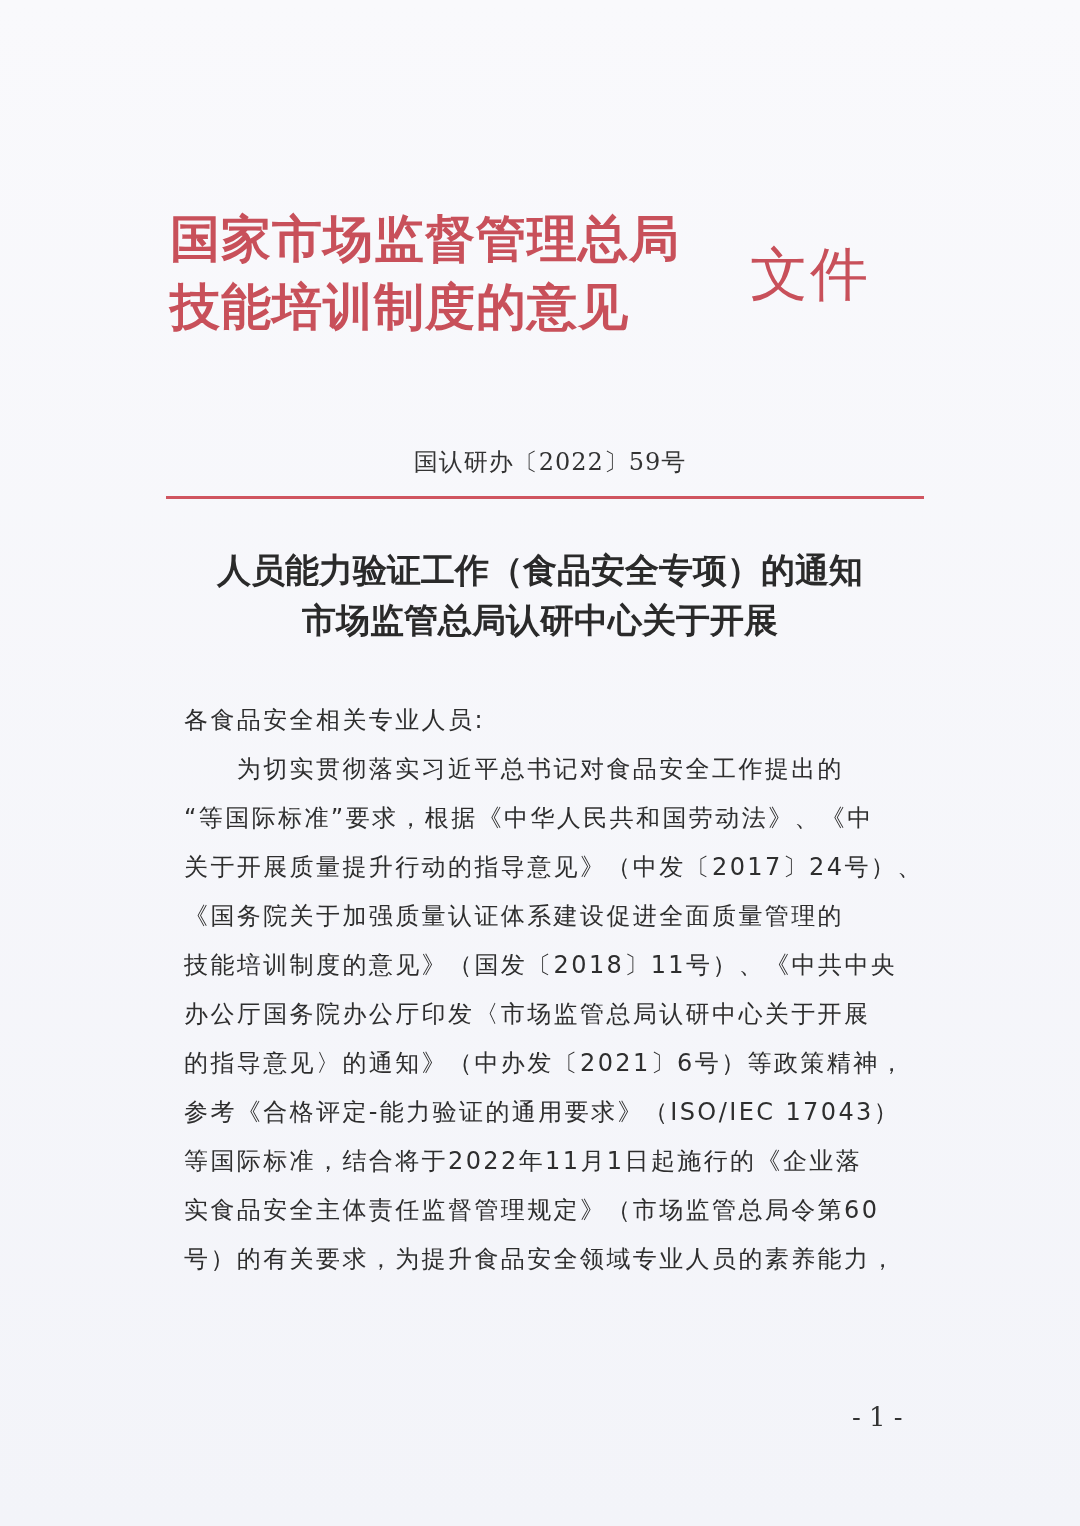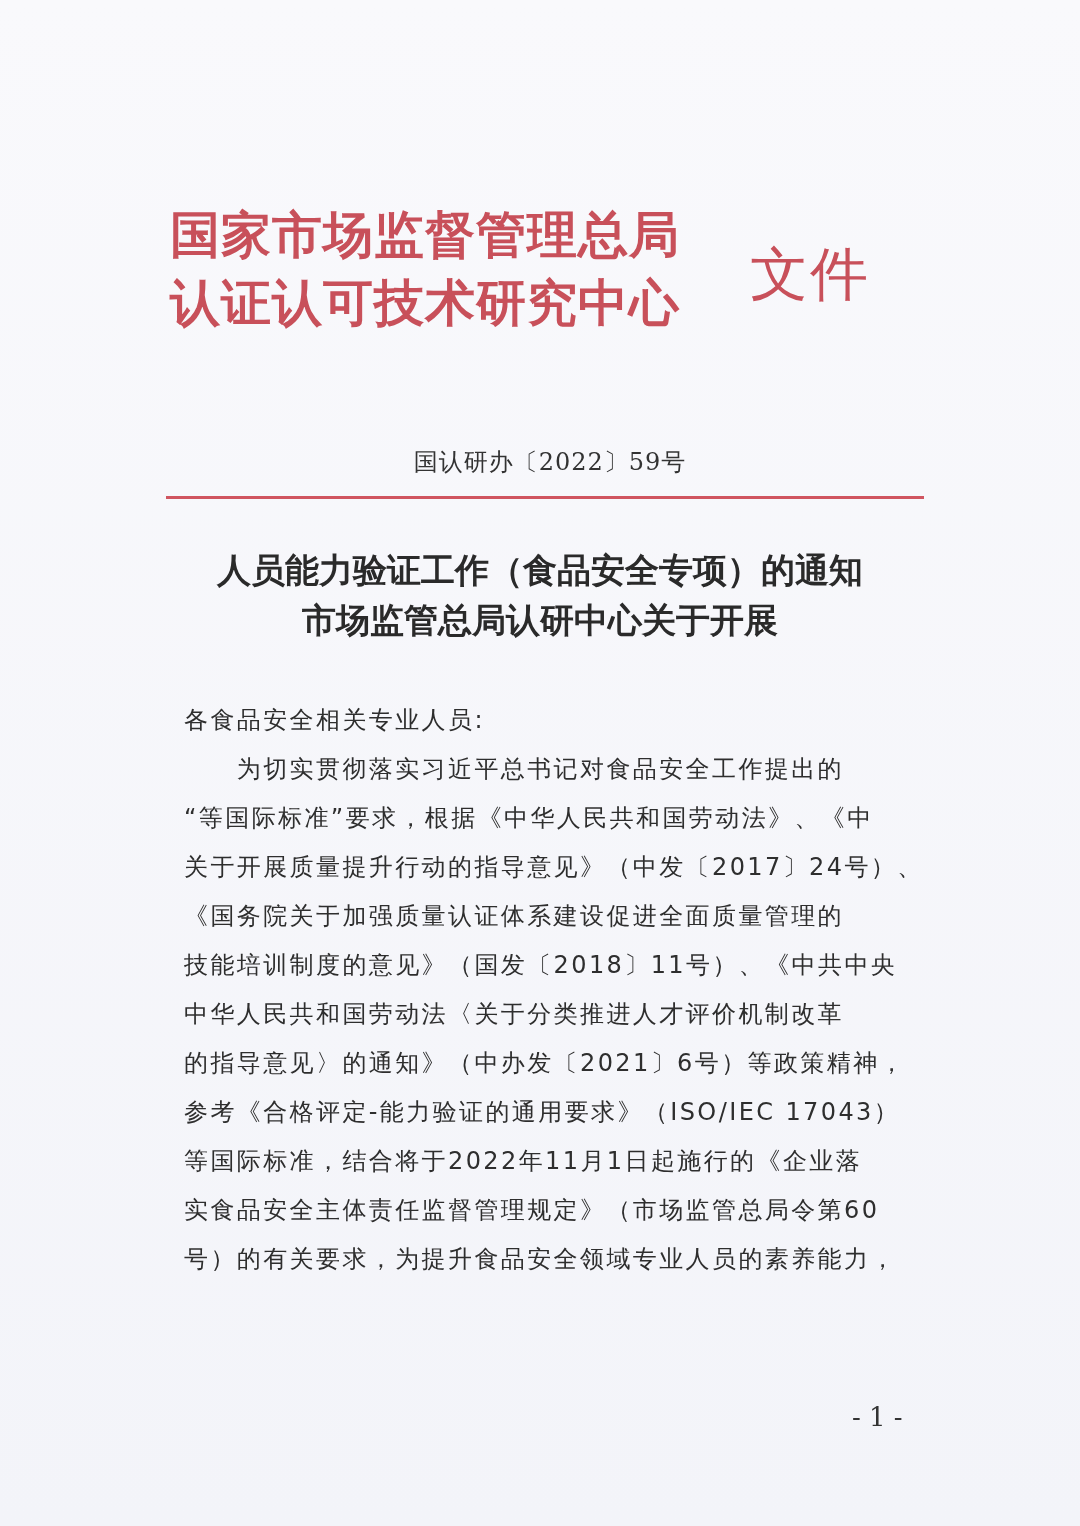--- a/index.html
+++ b/index.html
@@ -15,21 +15,21 @@
     position: absolute; left: 0; top: 0; width: 1080px; height: 1526px;
     background: linear-gradient(#f9f9fc, #f3f4f9);
   }
   .header-title {
     position: absolute; left: 170px; top: 205px;
     color: #c8505a;
     font-weight: bold;
     font-size: 50px;
     line-height: 68px;
     letter-spacing: 1px;
-    font-family: Liberation Mono, monospace;
+    font-family: Liberation Sans, sans-serif;
   }
   .header-title div { white-space: nowrap; }
   .header-suffix {
     position: absolute; left: 750px; top: 236px;
     color: #c8505a; font-weight: normal; font-size: 58px;
     letter-spacing: 2px;
   }
   .doc-number {
     position: absolute; left: 10px; width: 1080px; top: 446px;
     text-align: center; font-size: 24px; color: #333;
@@ -55,40 +55,40 @@
     position: absolute; left: 852px; top: 1402px;
     font-size: 26px; color: #333;
   }
 </style>
 </head>
 <body>
 
 <div class="page">
   <div class="header-title">
     <div>国家市场监督管理总局</div>
-    <div>认证认可技术研究中心</div>
+    <div>技能培训制度的意见</div>
   </div>
   <div class="header-suffix">文件</div>
 
   <div class="doc-number">国认研办〔2022〕59号</div>
   <div class="divider"></div>
 
   <div class="notice-title">
     <div>人员能力验证工作（食品安全专项）的通知</div>
     <div>市场监管总局认研中心关于开展</div>
   </div>
 
   <div class="body-text">
     <div class="line">各食品安全相关专业人员:</div>
     <div class="line">　　为切实贯彻落实习近平总书记对食品安全工作提出的</div>
     <div class="line">“等国际标准”要求，根据《中华人民共和国劳动法》、《中</div>
     <div class="line">关于开展质量提升行动的指导意见》（中发〔2017〕24号）、</div>
     <div class="line">《国务院关于加强质量认证体系建设促进全面质量管理的</div>
     <div class="line">技能培训制度的意见》（国发〔2018〕11号）、《中共中央</div>
-    <div class="line">中华人民共和国劳动法〈关于分类推进人才评价机制改革</div>
+    <div class="line">办公厅国务院办公厅印发〈市场监管总局认研中心关于开展</div>
     <div class="line">的指导意见〉的通知》（中办发〔2021〕6号）等政策精神，</div>
     <div class="line">参考《合格评定-能力验证的通用要求》（ISO/IEC 17043）</div>
     <div class="line">等国际标准，结合将于2022年11月1日起施行的《企业落</div>
     <div class="line">实食品安全主体责任监督管理规定》（市场监管总局令第60</div>
     <div class="line">号）的有关要求，为提升食品安全领域专业人员的素养能力，</div>
   </div>
 
   <div class="page-number">- 1 -</div>
 </div>
 

